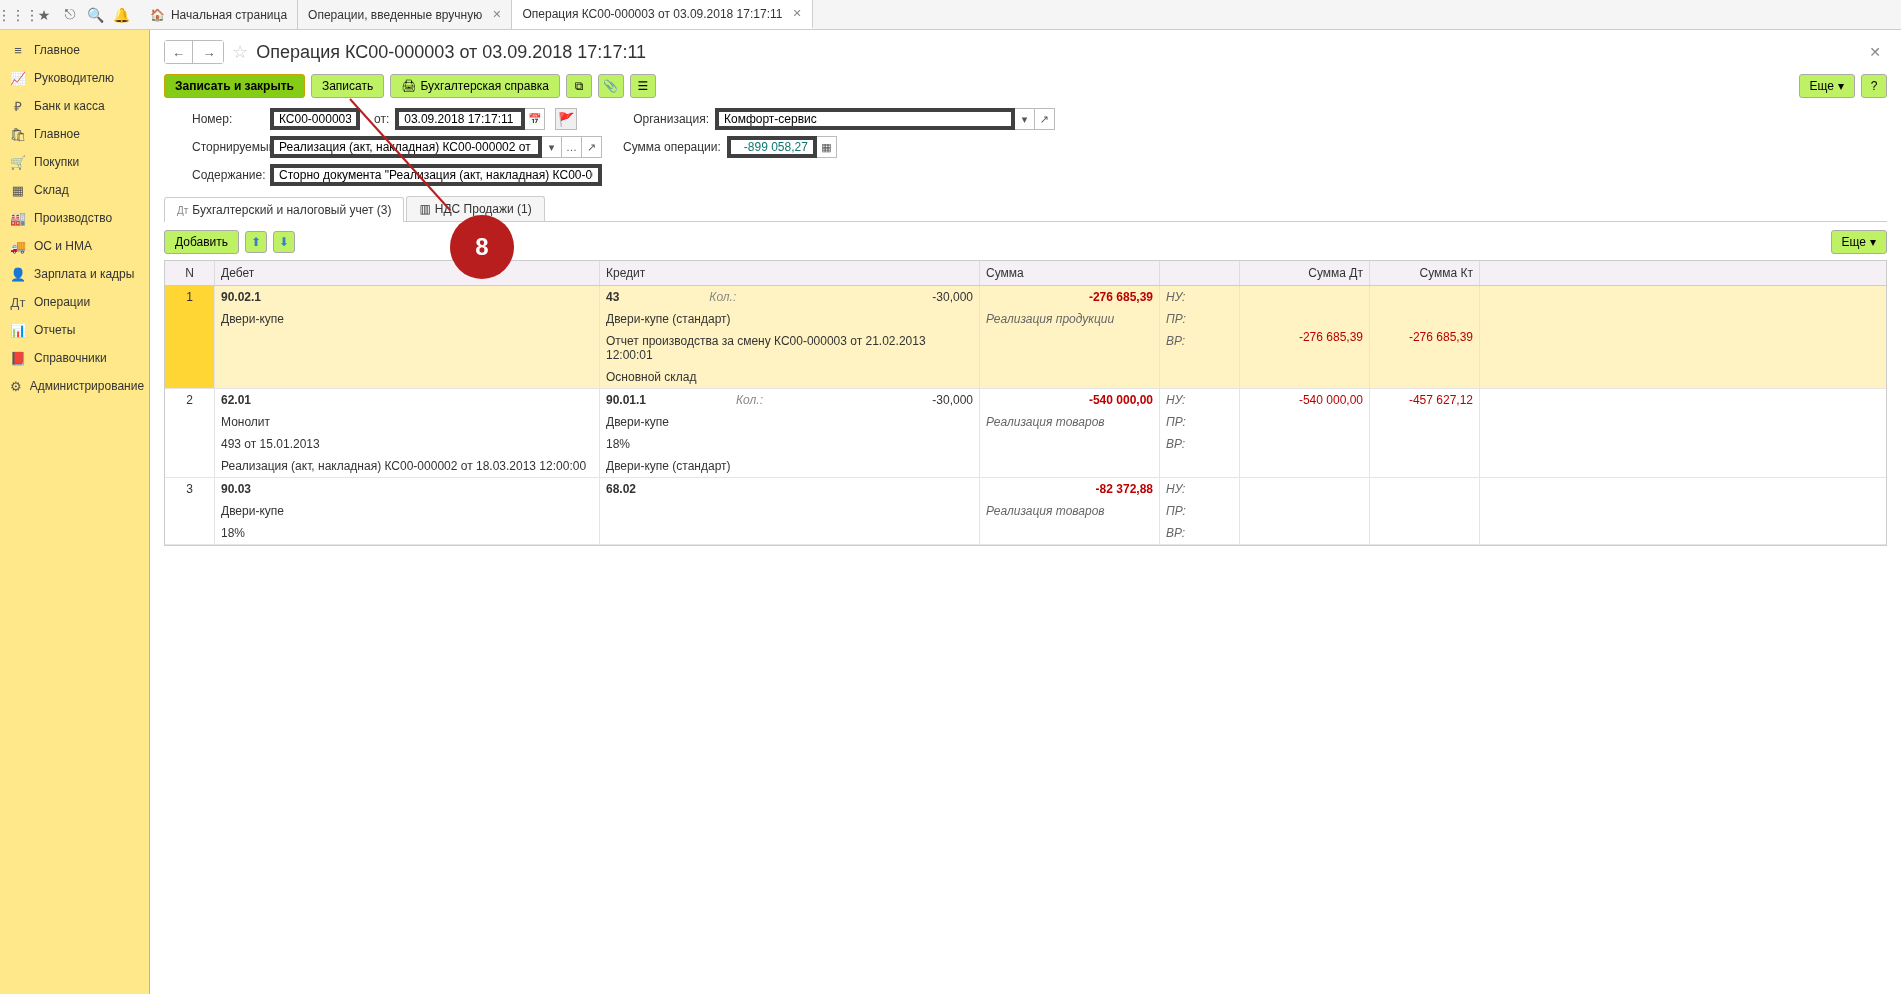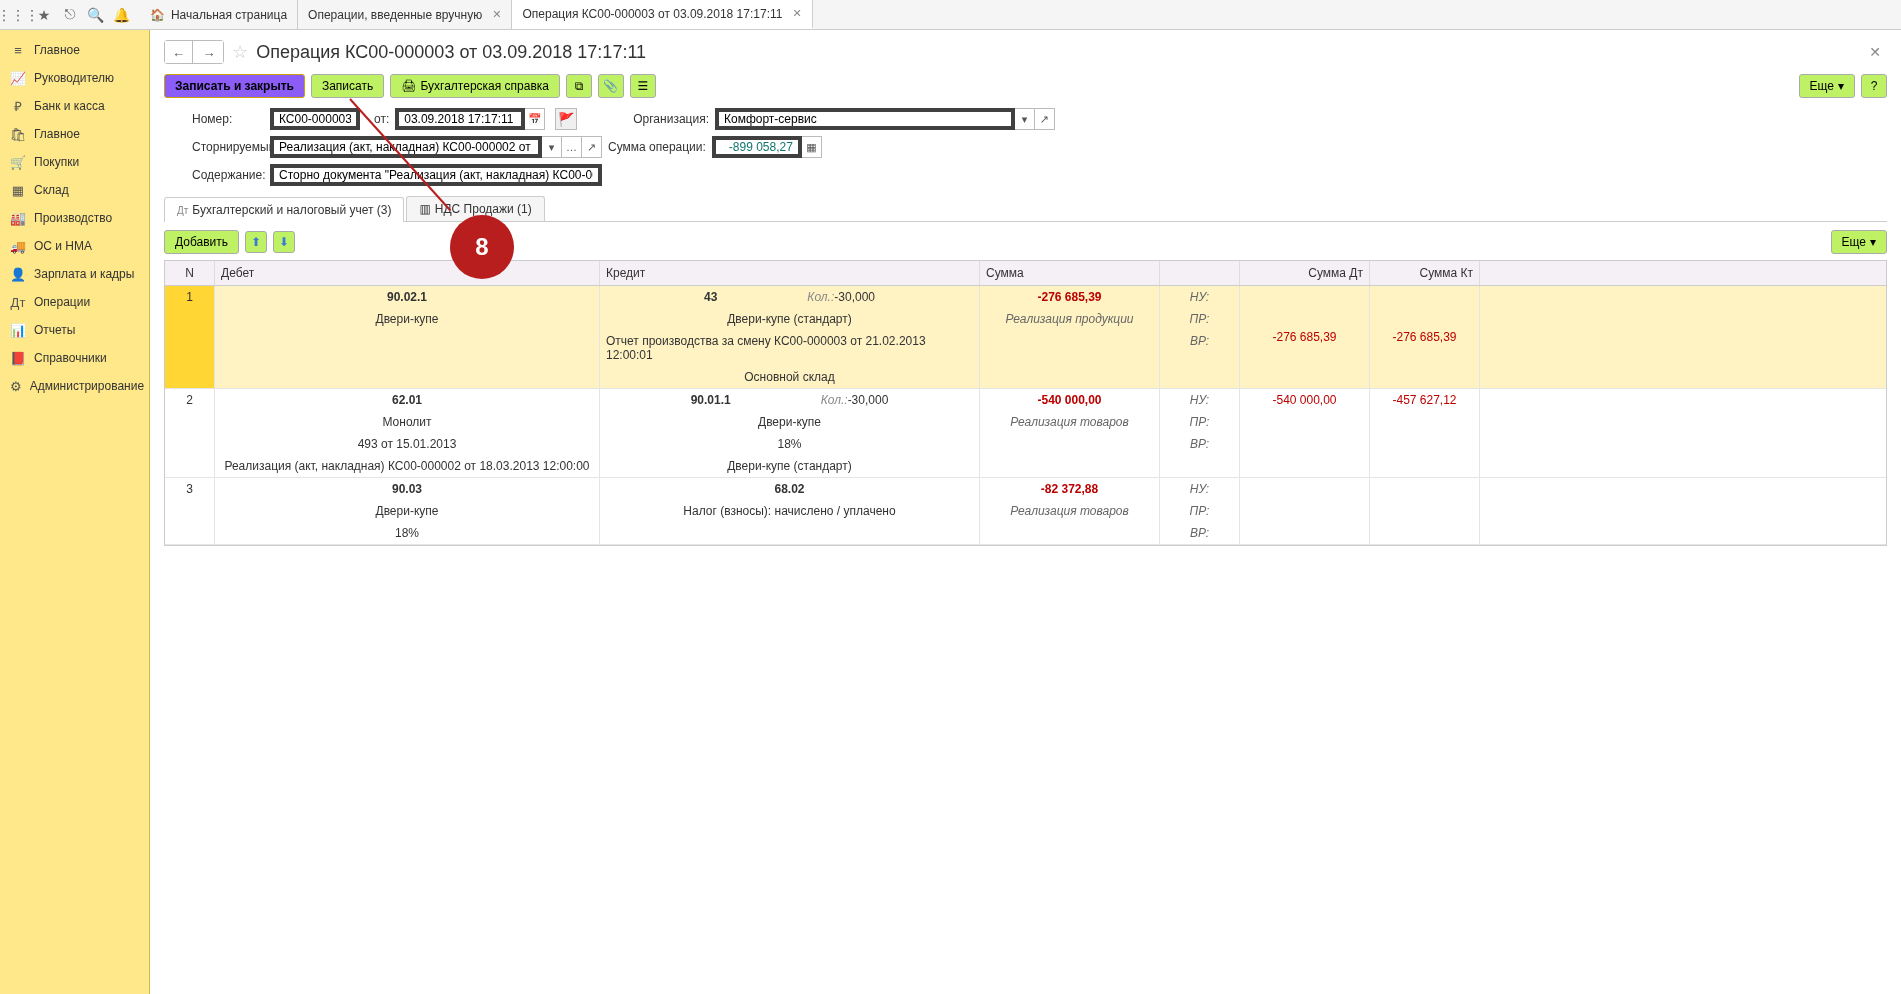--- a/index.html
+++ b/index.html
@@ -22,21 +22,21 @@
 .title-row { display: flex; align-items: center; gap: 8px; margin-bottom: 10px; }
 .nav-btns { display: flex; gap: 2px; border: 1px solid #bbb; border-radius: 3px; }
 .nav-btns button { width: 28px; height: 22px; border: none; background: #fff; cursor: pointer; font-size: 13px; color: #555; }
 .nav-btns button:first-child { border-right: 1px solid #bbb; }
 .star { font-size: 18px; color: #ccc; cursor: pointer; }
 .page-title { font-size: 18px; font-weight: normal; color: #333; }
 .close-x { margin-left: auto; font-size: 14px; color: #888; cursor: pointer; padding-right: 6px; }
 
 .toolbar { display: flex; align-items: center; gap: 6px; margin-bottom: 10px; }
 .btn { height: 24px; padding: 0 10px; border: 1px solid #aaa; background: #bef264; border-radius: 3px; cursor: pointer; font-size: 12px; display: flex; align-items: center; gap: 4px; }
-.btn.primary { background: #8b5cf6; border-color: #cca300; font-weight: bold; }
+.btn.primary { background: #84cc16; border-color: #cca300; font-weight: bold; }
 .btn.icon-only { padding: 0; width: 26px; justify-content: center; }
 .toolbar-right { margin-left: auto; display: flex; gap: 6px; }
 
 .form-rows { display: flex; flex-direction: column; gap: 6px; margin-bottom: 10px; }
 .form-row { display: flex; align-items: center; gap: 6px; }
 .form-row label { font-size: 12px; color: #333; white-space: nowrap; margin-left: 28px; }
 .label-col { width: 72px; }
 .input { height: 22px; border: 4px solid #404040; padding: 0 5px; font-size: 12px; background: #fff; }
 .input-group { display: flex; align-items: stretch; }
 .input-group .gbtn { width: 20px; border: 1px solid #bbb; border-left: none; background: #fff; cursor: pointer; display: flex; align-items: center; justify-content: center; font-size: 11px; color: #555; }
@@ -58,21 +58,21 @@
 .col-sum { width: 180px; text-align: left; }
 .col-label { width: 80px; }
 .col-dt { width: 130px; text-align: right; }
 .col-kt { width: 110px; text-align: right; }
 
 .grid-row { display: flex; border-bottom: 1px solid #e5e5e5; font-size: 12px; }
 .grid-row.sel { background: #fff3c4; }
 .grid-row.sel .col-n-cell { background: #ffd633; }
 .gline { padding: 4px 6px; min-height: 20px; }
 .col-n-cell { width: 50px; text-align: center; padding: 4px 6px; border-right: 1px solid #e5e5e5; display: flex; align-items: flex-start; justify-content: center; }
-.col-block { display: flex; flex-direction: column; border-right: 1px solid #e5e5e5; align-items: center; }
+.col-block { display: flex; flex-direction: column; border-right: 1px solid #e5e5e5; }
 .bold { font-weight: bold; }
 .neg { color: #b00; }
 .italic { font-style: italic; color: #666; }
 .kol-row { display: flex; justify-content: space-between; align-items: center; }
 .kol-label { font-style: italic; color: #888; }
 
 .callout { position: absolute; width: 64px; height: 64px; background: #b91e1e; border-radius: 50%; display: flex; align-items: center; justify-content: center; color: #fff; font-size: 24px; font-weight: bold; z-index: 10; }
 .callout-line { position: absolute; height: 2px; background: #b91e1e; transform-origin: left center; z-index: 9; }
 
 .right { text-align: right; }
@@ -205,21 +205,21 @@
         </div>
       </div>
       <div class="form-row">
         <label class="label-col" style="width:72px;line-height:1.2">Сторнируемый документ:</label>
         <div class="input-group">
           <input class="input" style="width: 272px;" value="Реализация (акт, накладная) КС00-000002 от 18.03.2013">
           <button class="gbtn">▾</button>
           <button class="gbtn">…</button>
           <button class="gbtn">↗</button>
         </div>
-        <label style="margin-left:0">Сумма операции:</label>
+        <label style="margin-left:15px">Сумма операции:</label>
         <div class="input-group">
           <input class="input sum-input" style="width: 90px;" value="-899 058,27">
           <button class="gbtn">▦</button>
         </div>
       </div>
       <div class="form-row">
         <label class="label-col">Содержание:</label>
         <input class="input" style="width: 332px;" value="Сторно документа &quot;Реализация (акт, накладная) КС00-000002 от 18">
       </div>
     </div>
@@ -345,21 +345,20 @@
 
       <div class="grid-row">
         <div class="col-n-cell">3</div>
         <div class="col-block col-deb">
           <div class="gline bold">90.03</div>
           <div class="gline">Двери-купе</div>
           <div class="gline">18%</div>
         </div>
         <div class="col-block col-cr">
           <div class="gline bold">68.02</div>
-          <div class="gline">Налог (взносы): начислено / уплачено</div>
           <div class="gline"></div>
         </div>
         <div class="col-block col-sum">
           <div class="gline bold neg right">-82 372,88</div>
           <div class="gline italic">Реализация товаров</div>
           <div class="gline"></div>
         </div>
         <div class="col-block col-label">
           <div class="gline italic">НУ:</div>
           <div class="gline italic">ПР:</div>

